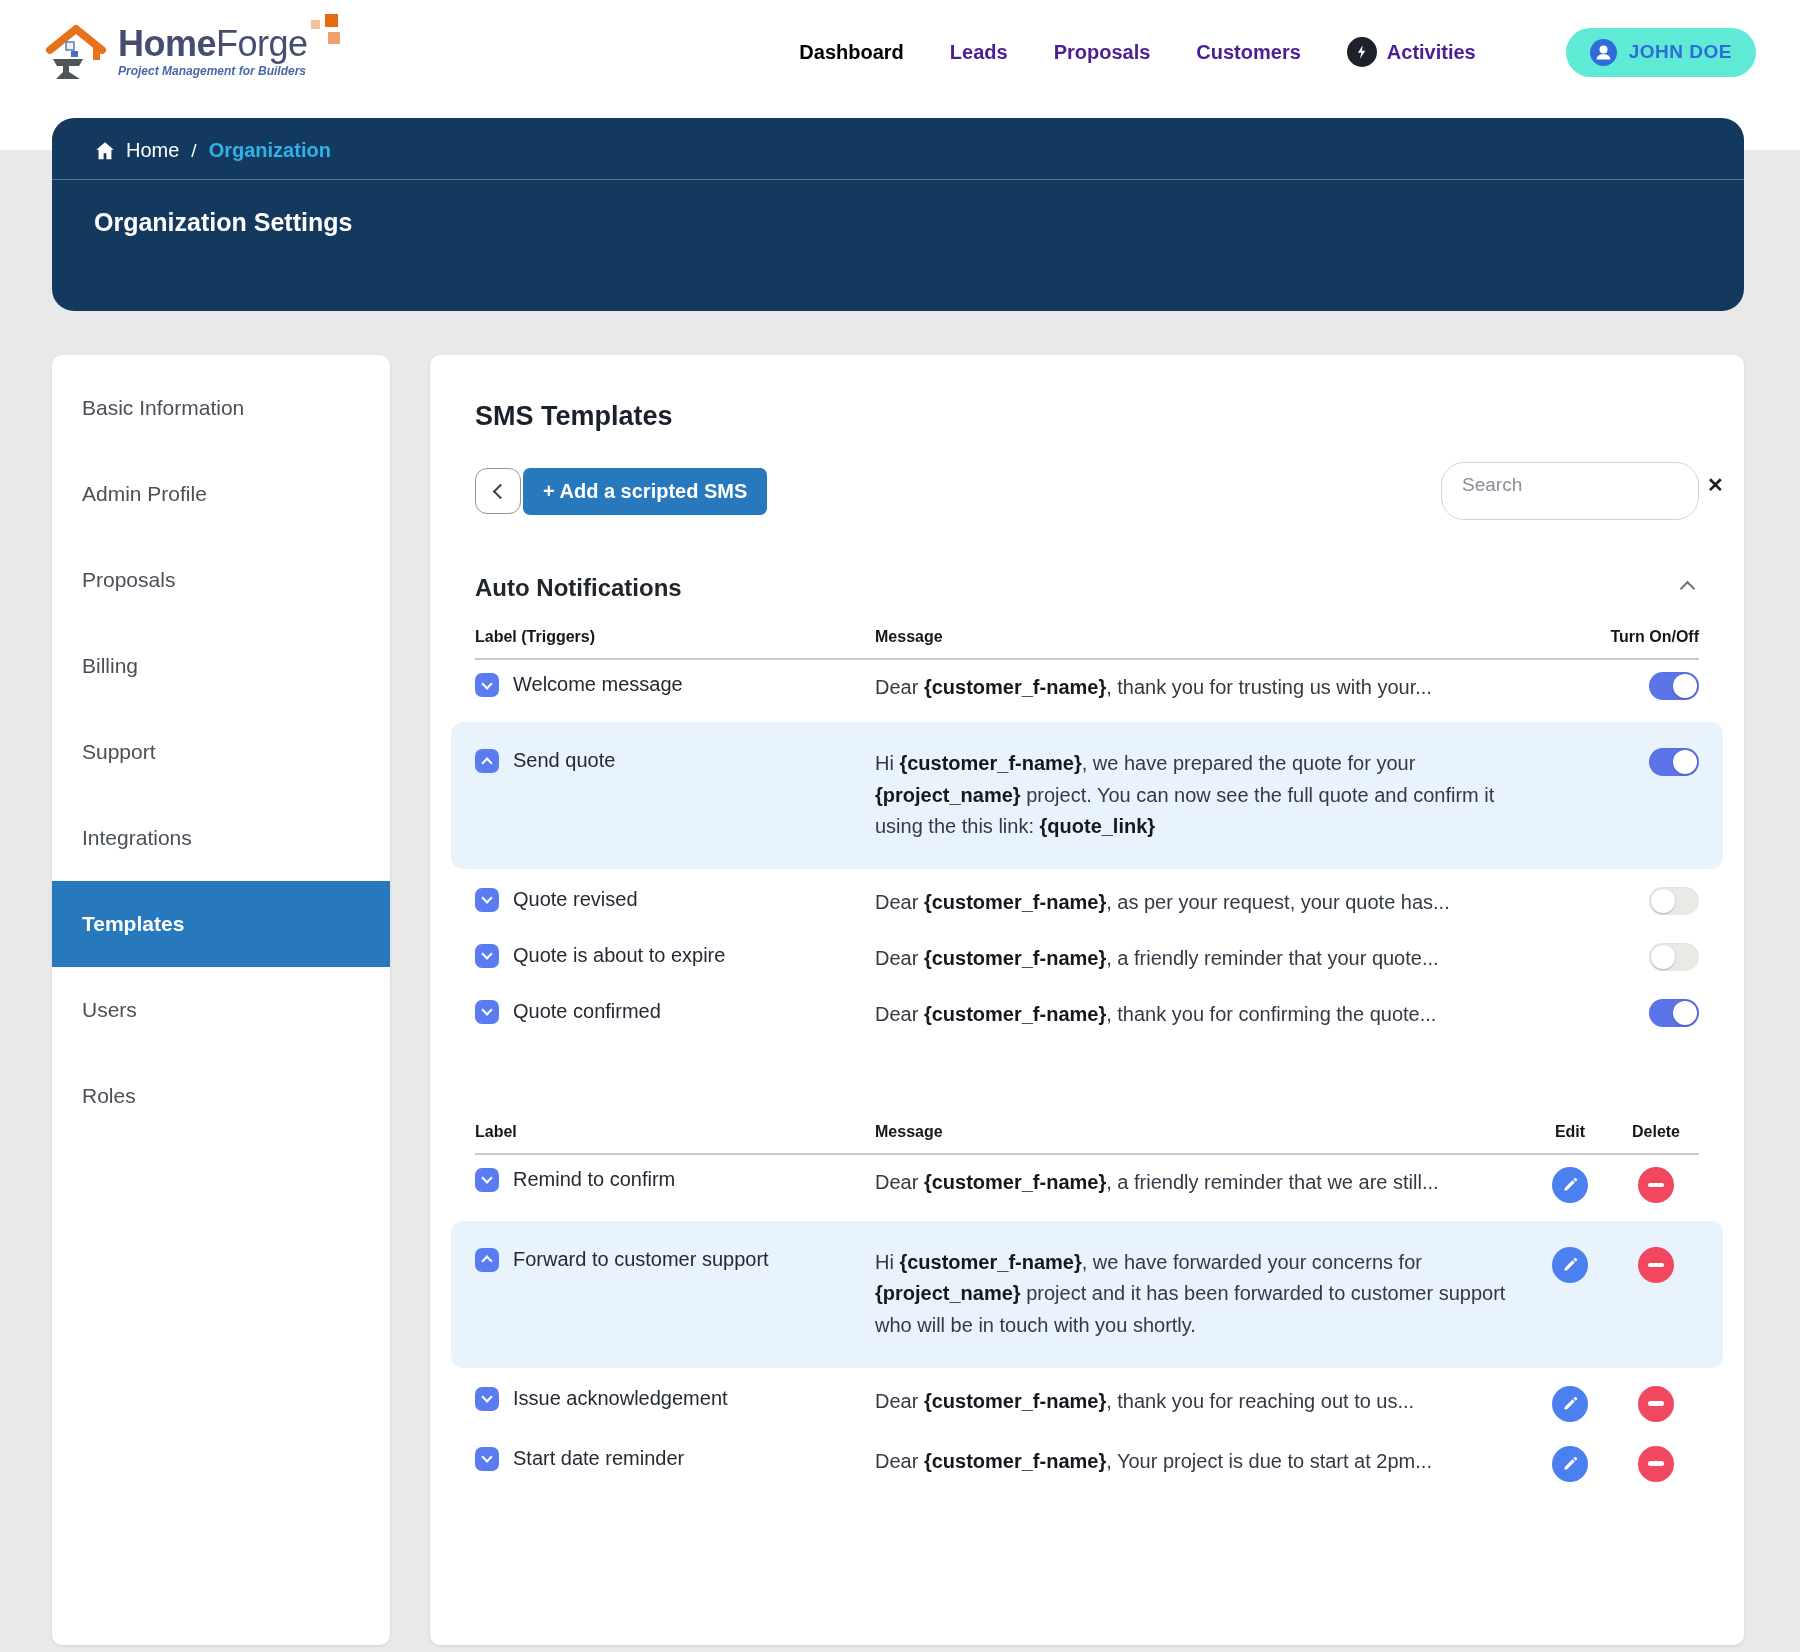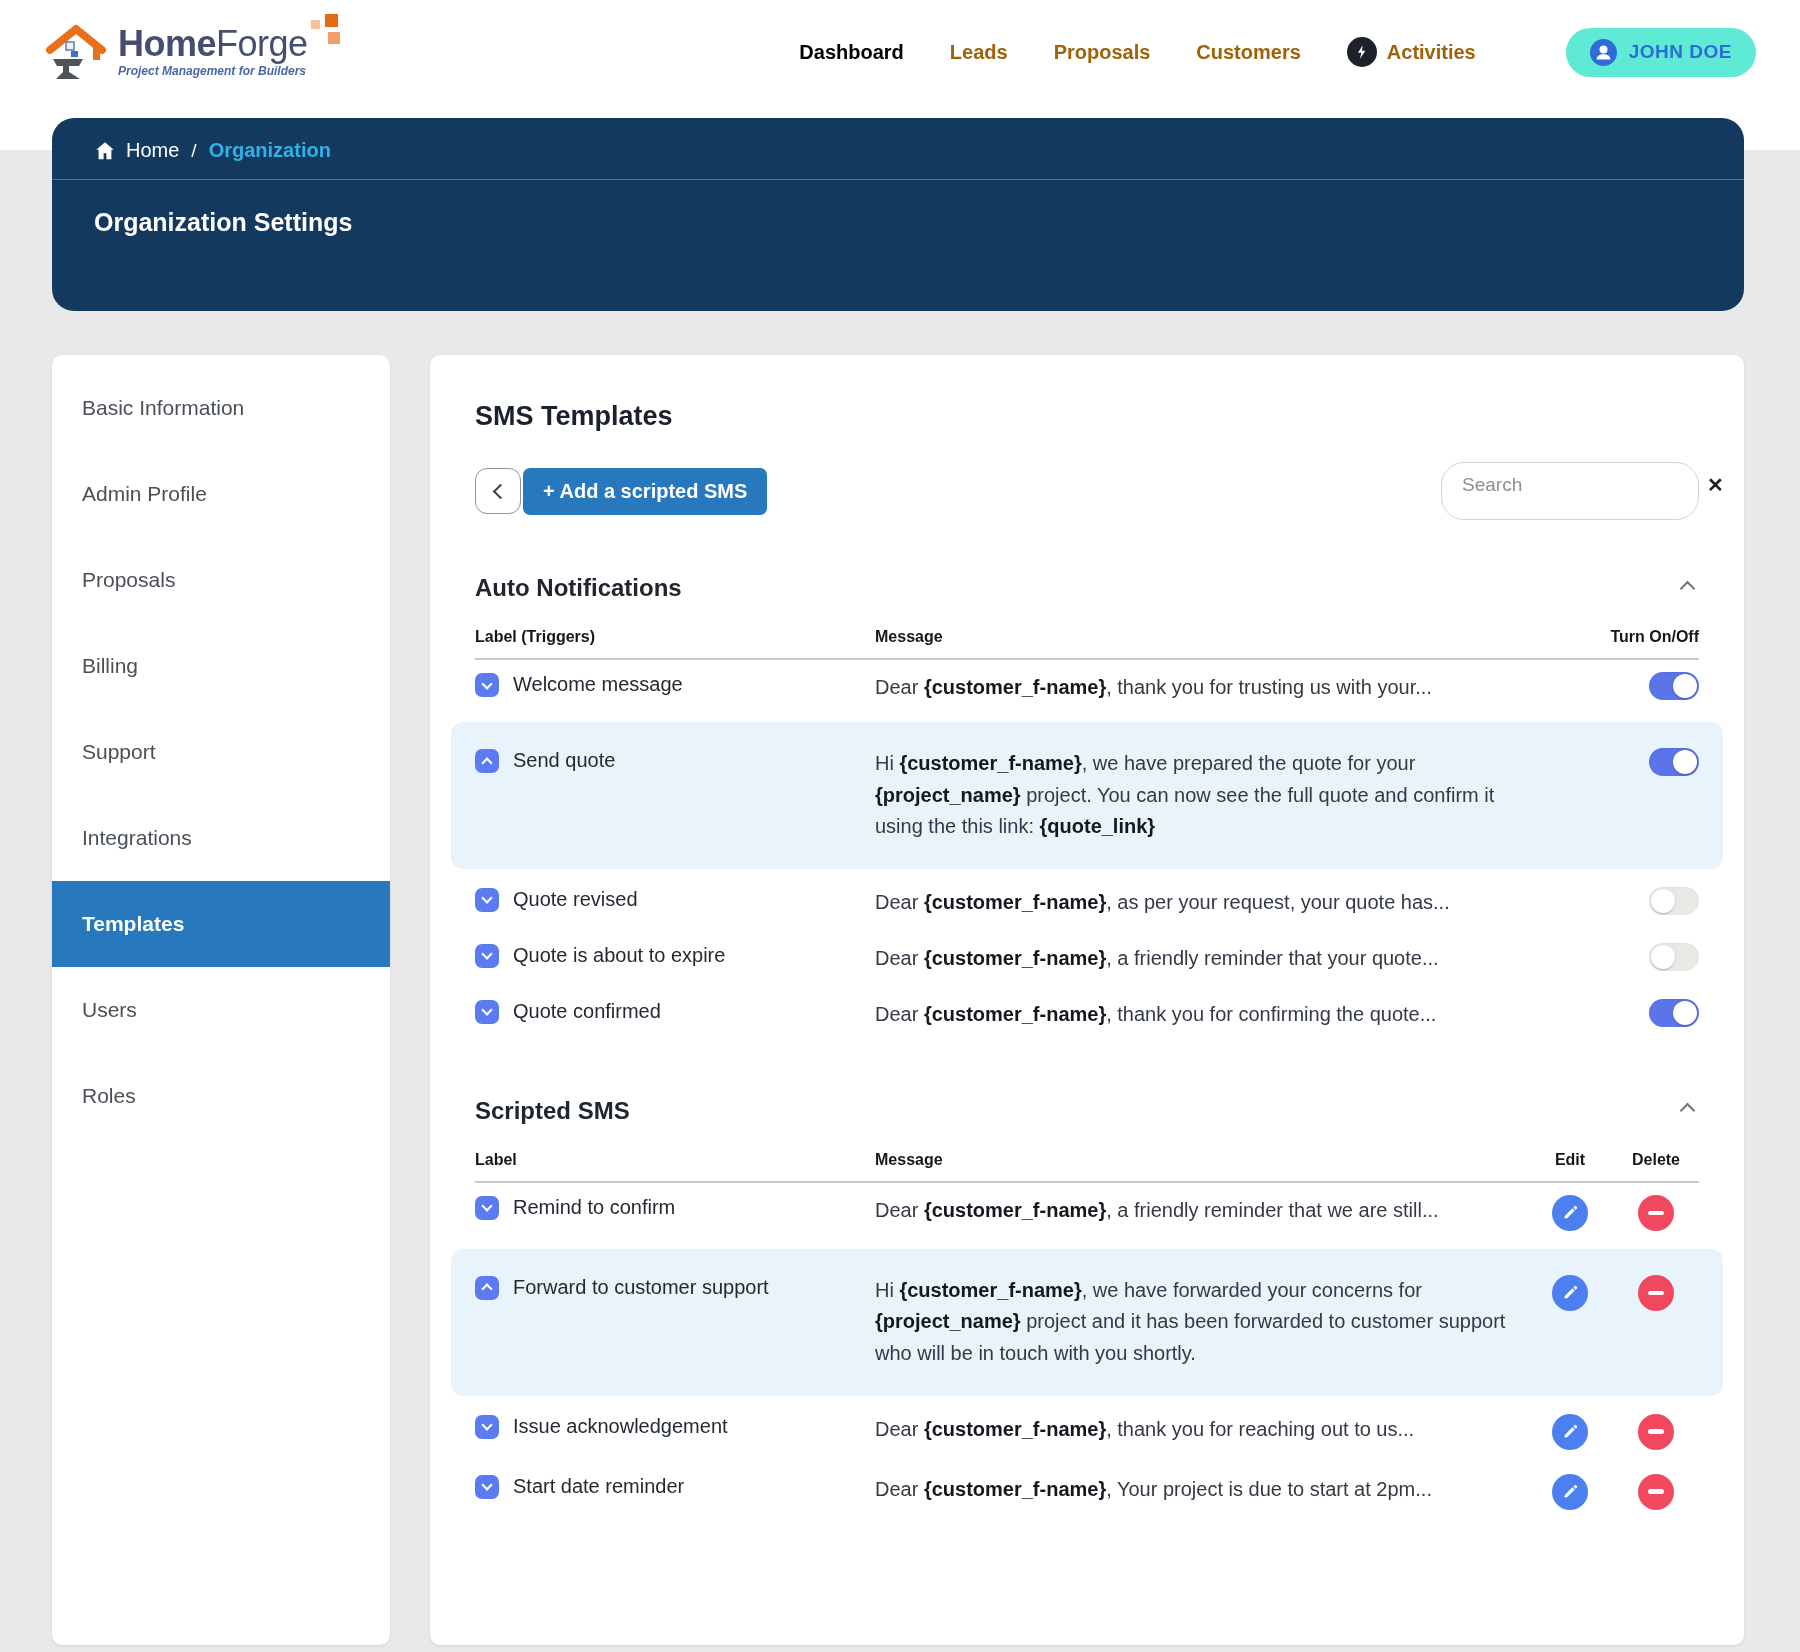--- a/index.html
+++ b/index.html
@@ -17,21 +17,21 @@
   .logo-text { position:relative; padding-right:56px; }
   .logo-name { font-size:36px; letter-spacing:-0.5px; color:#454e70; line-height:1; }
   .logo-name .bold { font-weight:bold; }
   .logo-name .light { font-weight:normal; }
   .logo-tagline { font-size:12px; font-weight:bold; font-style:italic; color:#4968a8; margin-top:2px; }
   .sq { position:absolute; }
   .sq1 { width:9px; height:9px; background:#f4c19a; right:44px; top:-6px; }
   .sq2 { width:13px; height:13px; background:#e8680f; right:26px; top:-12px; }
   .sq3 { width:12px; height:12px; background:#f0a06a; right:24px; top:6px; }
   .nav { margin-left:auto; display:flex; align-items:center; gap:46px; }
-  .nav-item { font-size:20px; font-weight:bold; color:#a16207; cursor:pointer; display:flex; align-items:center; gap:10px; }
+  .nav-item { font-size:20px; font-weight:bold; color:#4c1d95; cursor:pointer; display:flex; align-items:center; gap:10px; }
   .nav-item.active { color:#000000; }
   .bolt-circle { width:30px; height:30px; border-radius:50%; background:#1d2129; display:flex; align-items:center; justify-content:center; }
   .user-pill { margin-left:44px; background:#5eead4; border-radius:26px; padding:11px 24px; display:flex; align-items:center; gap:12px; cursor:pointer; }
   .user-pill span { font-size:19px; font-weight:bold; color:#2f6cd8; letter-spacing:0.5px; }
   
   .band { margin:-32px 56px 0 52px; height:193px; background:#14395e; border-radius:22px; overflow:hidden; }
   .breadcrumb-row { display:flex; align-items:center; gap:12px; padding:21px 42px 17px; border-bottom:1px solid rgba(255,255,255,0.30); }
   .crumb { font-size:20px; color:#ffffff; display:flex; align-items:center; gap:10px; cursor:pointer; }
   .crumb-sep { color:#ffffff; font-size:19px; }
   .crumb-current { color:#2fb2e8; font-weight:bold; font-size:20px; cursor:pointer; }
@@ -236,26 +236,20 @@
               <span class="box-chev"></span>
             </span>
           <span class="row-label">Quote confirmed</span>
         </div>
         <div class="msg"><span>Dear </span><span class="seg-b">{customer_f-name}</span><span>, thank you for confirming the quote...</span></div>
         <div class="toggle-cell"><span class="toggle on"></span></div>
       </div>
     </section>
 
     <section class="section">
-      <div class="section-head">
-        <h3 class="section-title">Scripted SMS</h3>
-        <span class="collapse-btn">
-            <span class="chev-up"></span>
-          </span>
-      </div>
       <div class="thead grid-script">
         <div>Label</div>
         <div>Message</div>
         <div class="th-center">Edit</div>
         <div class="th-center">Delete</div>
       </div>
 
       <div class="trow grid-script">
         <div class="label-cell">
           <span class="chev-box">

